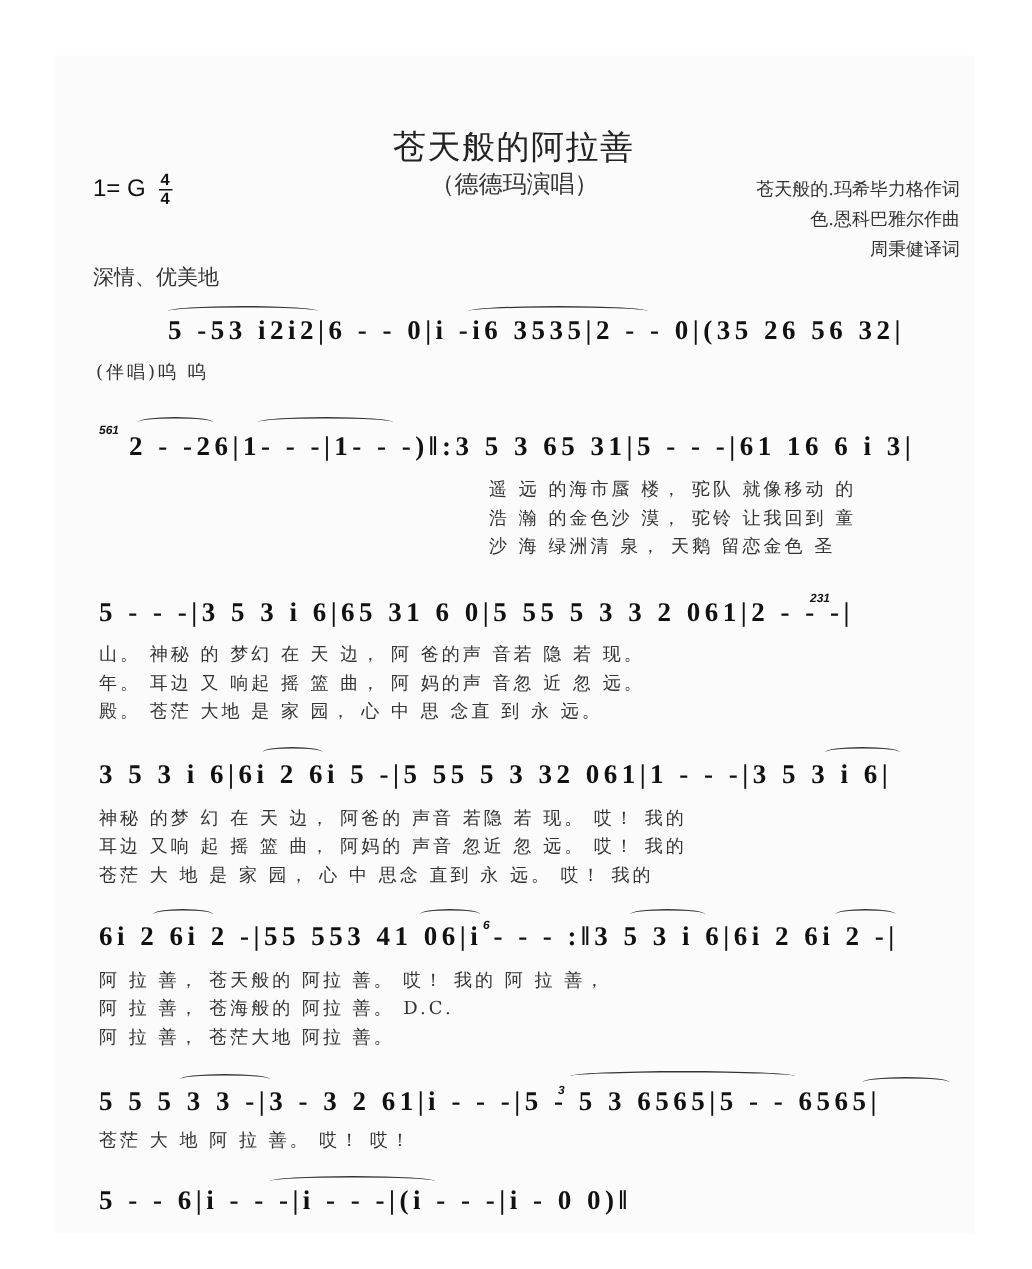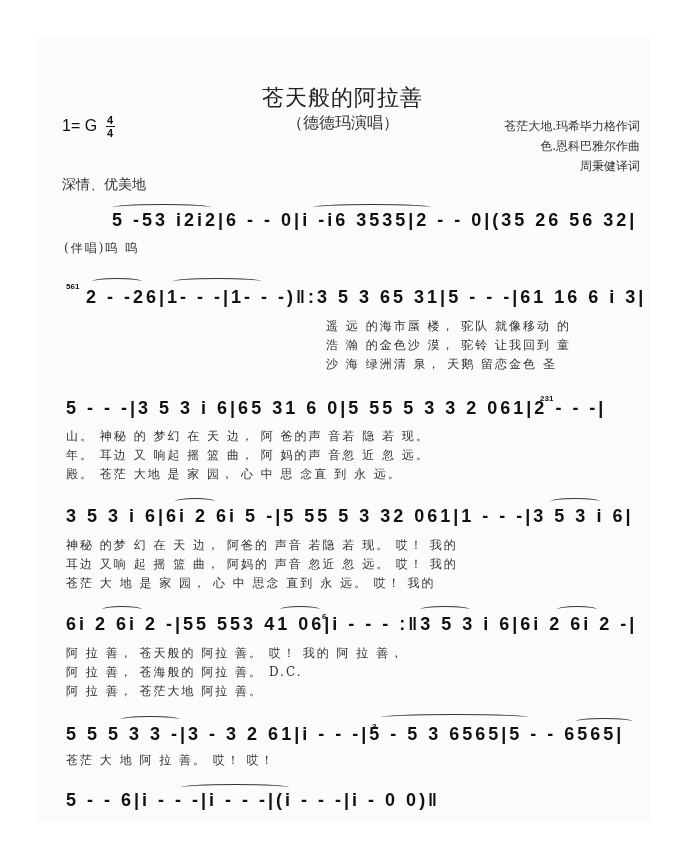--- a/index.html
+++ b/index.html
@@ -8,41 +8,41 @@
   .paper { position:absolute; left:37px; top:37px; width:613px; height:785px; background:#fbfbfb; }
   .abs { position:absolute; white-space:nowrap; }
   .title { font-family:"DejaVu Serif", serif; font-size:22px; letter-spacing:1px; color:#222; }
   .subtitle { font-family:"DejaVu Serif", serif; font-size:16px; color:#333; }
   .key { font-family:"Liberation Sans", sans-serif; font-size:16px; }
   .frac { display:inline-block; vertical-align:middle; text-align:center; font-size:11px; line-height:10px; font-weight:bold; margin-left:4px; }
   .frac span { display:block; }
   .frac .bar { border-top:1.5px solid #111; width:9px; margin:1px auto; }
   .credit { font-family:"DejaVu Serif", serif; font-size:12px; color:#333; text-align:right; }
   .tempo { font-family:"DejaVu Serif", serif; font-size:14px; color:#333; }
-  .notes { font-family:Liberation Sans, sans-serif; font-weight:bold; font-size:18px; letter-spacing:3px; color:#111;text-align:right; }
+  .notes { font-family:Liberation Serif, serif; font-weight:bold; font-size:18px; letter-spacing:3px; color:#111;text-align:right; }
   .lyric { font-family:"DejaVu Serif", serif; font-size:12px; color:#333; letter-spacing:2px; }
-  .grace { font-family:"Liberation Sans", sans-serif; font-size:8px; font-weight:bold; }
+  .grace { font-family:"Liberation Sans", sans-serif; font-size:8px; font-weight:bold;font-style:italic; }
   .slur { position:absolute; border-top:1.2px solid #333; border-radius:50% 50% 0 0; height:6px; }
 </style>
 </head>
 <body>
 
 <div class="paper"></div>
 
 <div class="abs title" style="left:262px;top:83px;">苍天般的阿拉善</div>
 <div class="abs subtitle" style="left:275px;top:113px;margin-left:12px;">（德德玛演唱）</div>
 <div class="abs key" style="left:62px;top:115px;">
   <span>1= G</span>
   <span class="frac">
     <span>4</span>
     <span class="bar"></span>
     <span>4</span>
   </span>
 </div>
-<div class="abs credit" style="right:48px;top:118px;">苍茫大地.玛希毕力格作词</div>
+<div class="abs credit" style="right:48px;top:118px;">苍天般的.玛希毕力格作词</div>
 <div class="abs credit" style="right:48px;top:138px;">色.恩科巴雅尔作曲</div>
 <div class="abs credit" style="right:48px;top:158px;">周秉健译词</div>
 <div class="abs tempo" style="left:62px;top:176px;">深情、优美地</div>
 
 <div class="slur" style="left:112px;top:204px;width:100px;"></div>
 <div class="slur" style="left:312px;top:204px;width:120px;"></div>
 <div class="abs notes" style="left:112px;top:210px;">5 -53 i2i2|6 - - 0|i -i6 3535|2 - - 0|(35 26 56 32|</div>
 <div class="abs lyric" style="left:64px;top:240px;">(伴唱)呜                                    呜</div>
 
 <div class="abs grace" style="left:66px;top:282px;">561</div>

